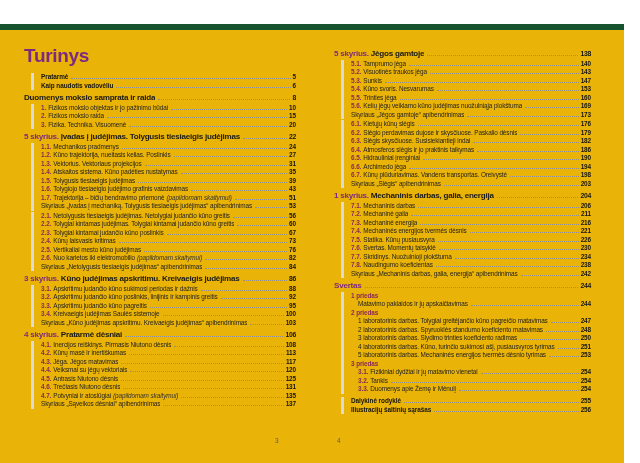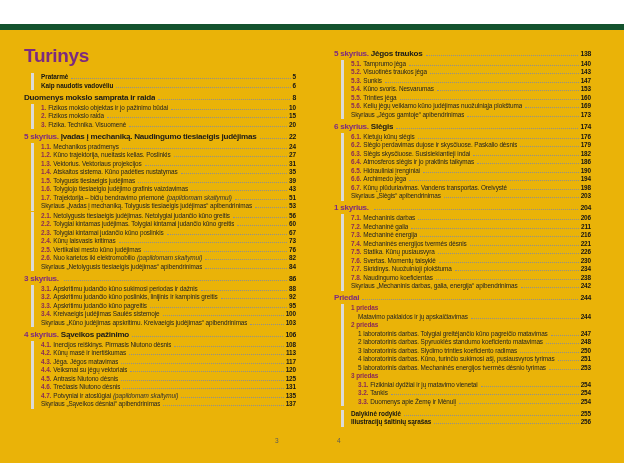--- a/index.html
+++ b/index.html
@@ -88,21 +88,21 @@
         </div>
         <div class="row item">
           <span class="num">3.</span>
           <span class="text">Fizika. Technika. Visuomenė</span>
           <span class="leader"></span>
           <span class="pnum">20</span>
         </div>
       </div>
       <div class="row heading">
         <span class="prefix">5 skyrius.</span>
-        <span class="htitle">Įvadas į mechaniką. Naudingumo tiesiaeigis judėjimas</span>
+        <span class="htitle">Įvadas į judėjimas. Tolygusis tiesiaeigis judėjimas</span>
         <span class="leader"></span>
         <span class="pnum">22</span>
       </div>
       <div class="group">
         <div class="row item">
           <span class="num">1.1.</span>
           <span class="text">Mechanikos pradmenys</span>
           <span class="leader"></span>
           <span class="pnum">24</span>
         </div>
@@ -188,20 +188,21 @@
           <span class="pnum">82</span>
         </div>
         <div class="row item">
           <span class="text">Skyriaus „Netolygusis tiesiaeigis judėjimas“ apibendrinimas</span>
           <span class="leader"></span>
           <span class="pnum">84</span>
         </div>
       </div>
       <div class="row heading">
         <span class="prefix">3 skyrius.</span>
+        <span class="htitle">Kūno judėjimas apskritimu. Kreivaeigis judėjimas</span>
         <span class="leader"></span>
         <span class="pnum">86</span>
       </div>
       <div class="group">
         <div class="row item">
           <span class="num">3.1.</span>
           <span class="text">Apskritimu judančio kūno sukimosi periodas ir dažnis</span>
           <span class="leader"></span>
           <span class="pnum">88</span>
         </div>
@@ -224,21 +225,21 @@
           <span class="pnum">100</span>
         </div>
         <div class="row item">
           <span class="text">Skyriaus „Kūno judėjimas apskritimu. Kreivaeigis judėjimas“ apibendrinimas</span>
           <span class="leader"></span>
           <span class="pnum">103</span>
         </div>
       </div>
       <div class="row heading">
         <span class="prefix">4 skyrius.</span>
-        <span class="htitle">Sąveikos pažinimo</span>
+        <span class="htitle">Pratarmė dėsniai</span>
         <span class="leader"></span>
         <span class="pnum">106</span>
       </div>
       <div class="group">
         <div class="row item">
           <span class="num">4.1.</span>
           <span class="text">Inercijos reiškinys. Pirmasis Niutono dėsnis</span>
           <span class="leader"></span>
           <span class="pnum">108</span>
         </div>
@@ -283,21 +284,21 @@
           <span class="text">Skyriaus „Sąveikos dėsniai“ apibendrinimas</span>
           <span class="leader"></span>
           <span class="pnum">137</span>
         </div>
       </div>
       <div class="folio" style="left: 275px;">3</div>
     </div>
     <div class="page page-right">
       <div class="row heading">
         <span class="prefix">5 skyrius.</span>
-        <span class="htitle">Jėgos traukos</span>
+        <span class="htitle">Jėgos gamtoje</span>
         <span class="leader"></span>
         <span class="pnum">138</span>
       </div>
       <div class="group">
         <div class="row item">
           <span class="num">5.1.</span>
           <span class="text">Tamprumo jėga</span>
           <span class="leader"></span>
           <span class="pnum">140</span>
         </div>
@@ -330,26 +331,20 @@
           <span class="text">Kelių jėgų veikiamo kūno judėjimas nuožulniąja plokštuma</span>
           <span class="leader"></span>
           <span class="pnum">169</span>
         </div>
         <div class="row item">
           <span class="text">Skyriaus „Jėgos gamtoje“ apibendrinimas</span>
           <span class="leader"></span>
           <span class="pnum">173</span>
         </div>
       </div>
-      <div class="row heading">
-        <span class="prefix">6 skyrius.</span>
-        <span class="htitle">Slėgis</span>
-        <span class="leader"></span>
-        <span class="pnum">174</span>
-      </div>
       <div class="group">
         <div class="row item">
           <span class="num">6.1.</span>
           <span class="text">Kietųjų kūnų slėgis</span>
           <span class="leader"></span>
           <span class="pnum">176</span>
         </div>
         <div class="row item">
           <span class="num">6.2.</span>
           <span class="text">Slėgio perdavimas dujose ir skysčiuose. Paskalio dėsnis</span>
@@ -387,20 +382,21 @@
           <span class="pnum">198</span>
         </div>
         <div class="row item">
           <span class="text">Skyriaus „Slėgis“ apibendrinimas</span>
           <span class="leader"></span>
           <span class="pnum">203</span>
         </div>
       </div>
       <div class="row heading">
         <span class="prefix">1 skyrius.</span>
+        <span class="htitle">Mechaninis darbas, galia, energija</span>
         <span class="leader"></span>
         <span class="pnum">204</span>
       </div>
       <div class="group">
         <div class="row item">
           <span class="num">7.1.</span>
           <span class="text">Mechaninis darbas</span>
           <span class="leader"></span>
           <span class="pnum">206</span>
         </div>
@@ -446,21 +442,21 @@
           <span class="leader"></span>
           <span class="pnum">238</span>
         </div>
         <div class="row item">
           <span class="text">Skyriaus „Mechaninis darbas, galia, energija“ apibendrinimas</span>
           <span class="leader"></span>
           <span class="pnum">242</span>
         </div>
       </div>
       <div class="row heading accent">
-        <span class="htitle">Priedai</span>
+        <span class="htitle">Svertas</span>
         <span class="leader"></span>
         <span class="pnum">244</span>
       </div>
       <div class="group">
         <div class="row item subheading">
           <span class="text">1 priedas</span>
         </div>
         <div class="row item indent">
           <span class="text">Matavimo paklaidos ir jų apskaičiavimas</span>
           <span class="leader"></span>

